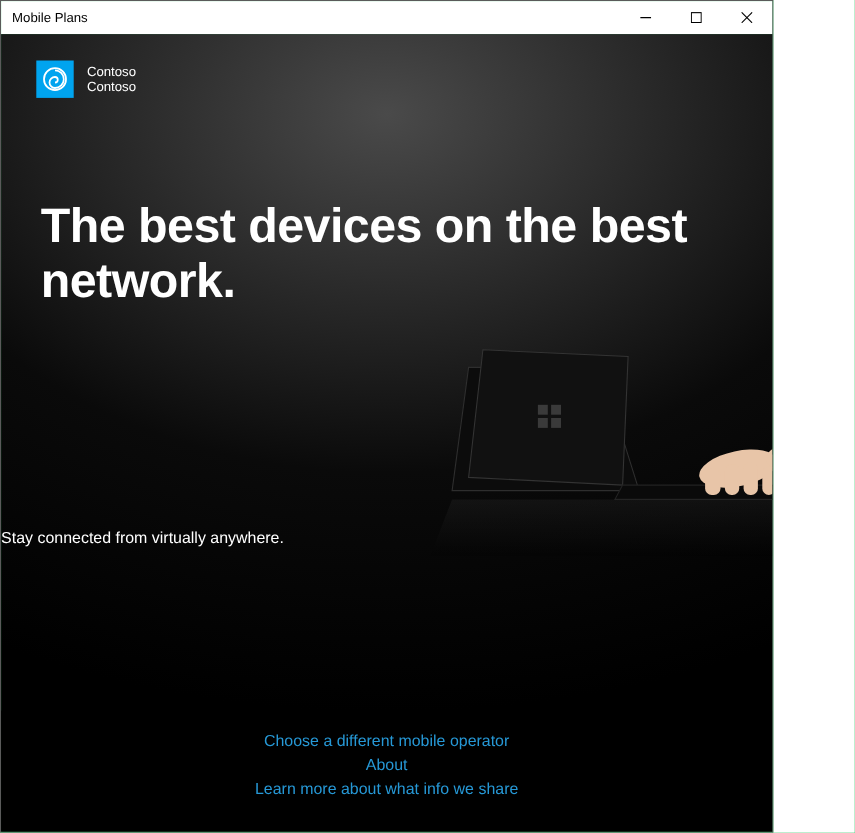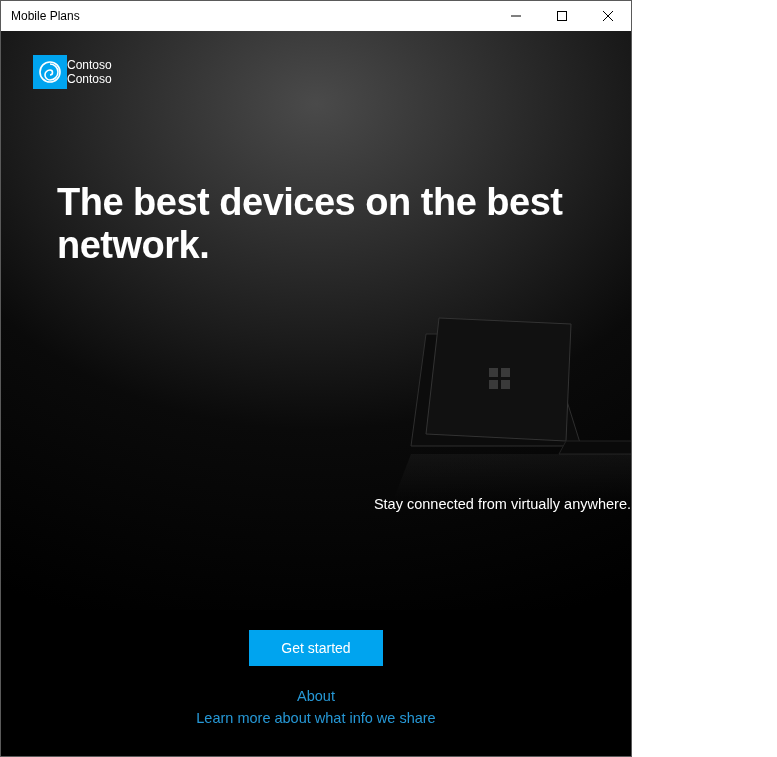--- a/index.html
+++ b/index.html
@@ -8,21 +8,21 @@
       box-sizing: border-box;
     }
     body {
       font-family: 'Segoe UI', Tahoma, Geneva, Verdana, sans-serif;
       background: #fff;
       width: 777px;
       height: 757px;
       overflow: hidden;
     }
     .window {
-      width: 632px;
+      width: 703px;
       height: 757px;
       border: 1px solid #5a5a5a;
       display: flex;
       flex-direction: column;
       background: #22c55e;
     }
     .titlebar {
       height: 30px;
       background: #fff;
       display: flex;
@@ -57,40 +57,40 @@
       color: #fff;
       display: flex;
       flex-direction: column;
     }
     .brand {
       position: absolute;
       top: 24px;
       left: 32px;
       display: flex;
       align-items: center;
-      gap: 0;
+      gap: 12px;
     }
     .brand-logo {
       width: 34px;
       height: 34px;
       background: #00a4ef;
       display: flex;
       align-items: center;
       justify-content: center;
     }
     .brand-text {
       font-size: 12px;
       line-height: 1.2;
       color: #fff;
     }
     .hero-headline {
       position: absolute;
       top: 150px;
-      left: 56px;
-      font-size: 38px;
+      left: 36px;
+      font-size: 44px;
       font-weight: 600;
       color: #fff;
       letter-spacing: -0.5px;
     }
     .device-illustration {
       position: absolute;
       top: 275px;
       left: 370px;
       width: 380px;
       height: 180px;
@@ -133,24 +133,24 @@
       gap: 6px;
     }
     .link {
       color: #2698d6;
       font-size: 14.5px;
       text-decoration: none;
       cursor: pointer;
     }
     .subhead-area {
       position: absolute;
-      top: 465px;
+      top: 451px;
       left: 0;
       right: 0;
-      text-align: right;
+      text-align: left;
     }
   </style>
 </head>
 <body>
 
 <div class="window">
   <div class="titlebar">
     <span class="titlebar-title">Mobile Plans</span>
     <div class="window-controls">
       <button class="win-btn">
@@ -224,21 +224,21 @@
 
         <rect x="335" y="95" width="60" height="40" fill="#e8c5a8"></rect>
       </svg>
     </div>
 
     <div class="subhead-area">
       <div class="subheadline">Stay connected from virtually anywhere.</div>
     </div>
 
     <div class="bottom-section">
-      <button class="cta-button">Get started</button>
       <div class="links">
+        <a class="link">Choose a different mobile operator</a>
         <a class="link">About</a>
         <a class="link">Learn more about what info we share</a>
       </div>
     </div>
 
   </div>
 </div>
 
 </body></html>

